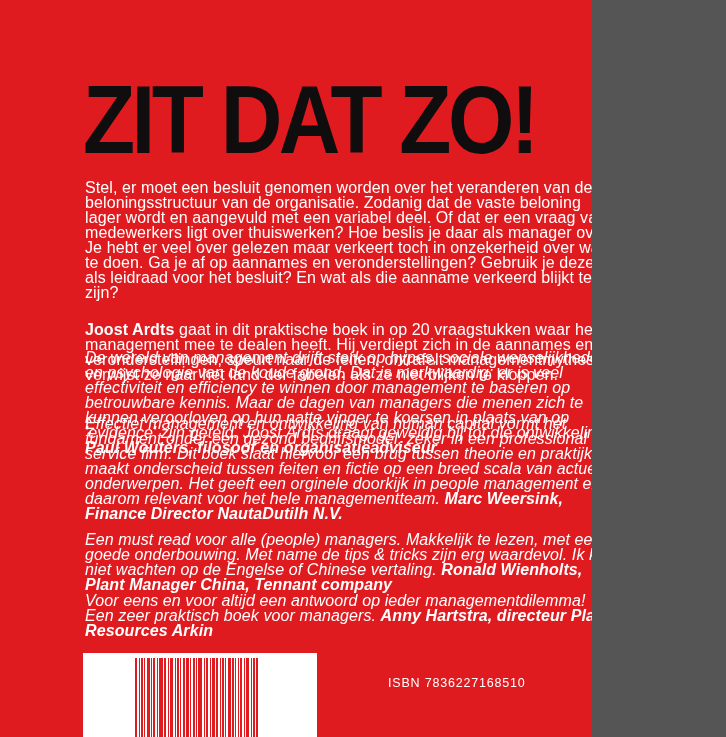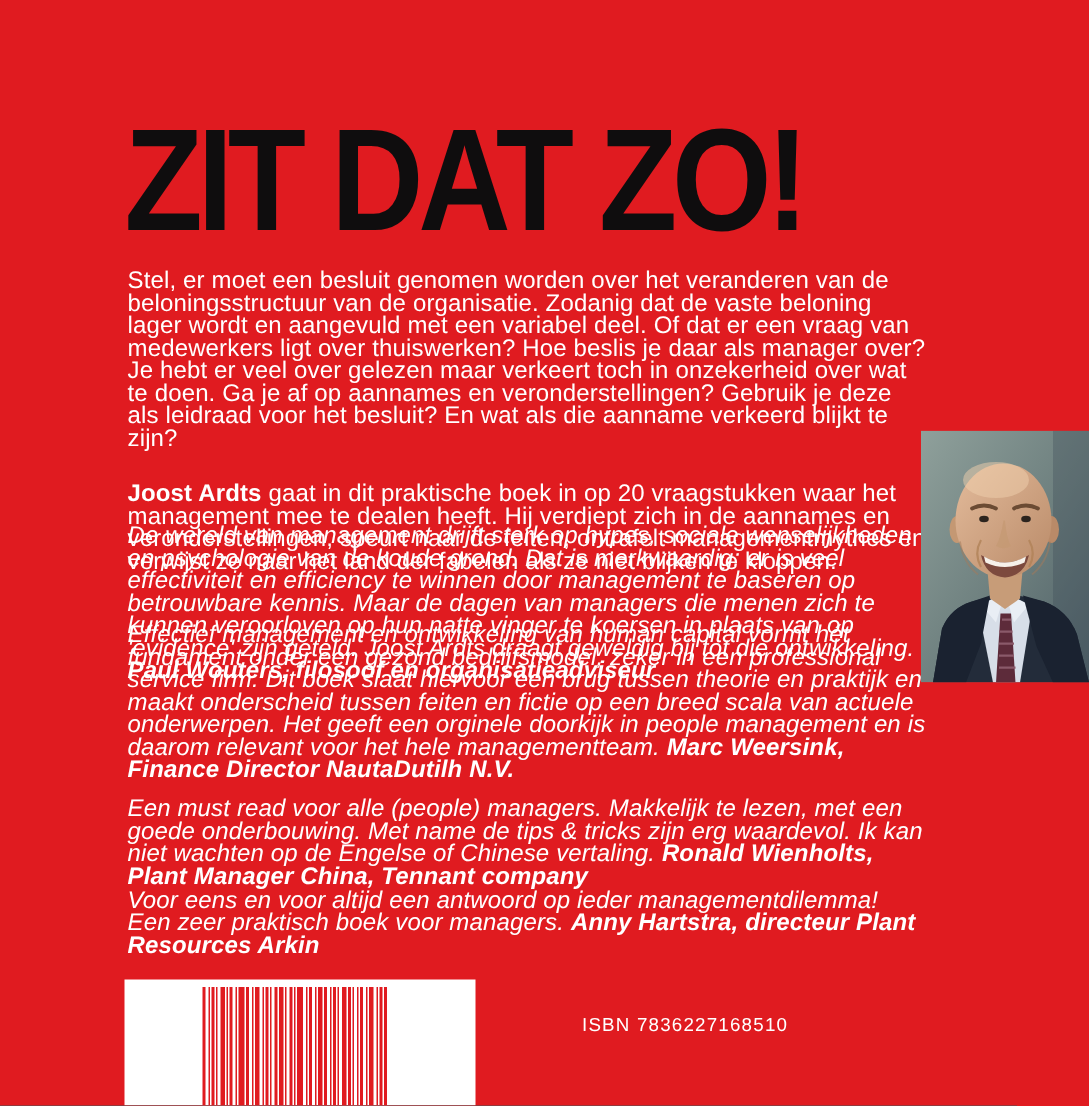--- a/index.html
+++ b/index.html
@@ -1,18 +1,18 @@
 <!DOCTYPE html>
 <html><head>
 <meta charset="utf-8">
 <style>
   html,body{margin:0;padding:0;background:#555;}
   .page{
     position:relative;
-    width:726px;height:737px;
+    width:592px;height:737px;
     background:#e01b20;
     overflow:hidden;
     font-family:"Liberation Sans", sans-serif;
   }
   .title{
     position:absolute;
     left:83px;top:71px;
     margin:0;
     font-size:97px;
     line-height:1;

